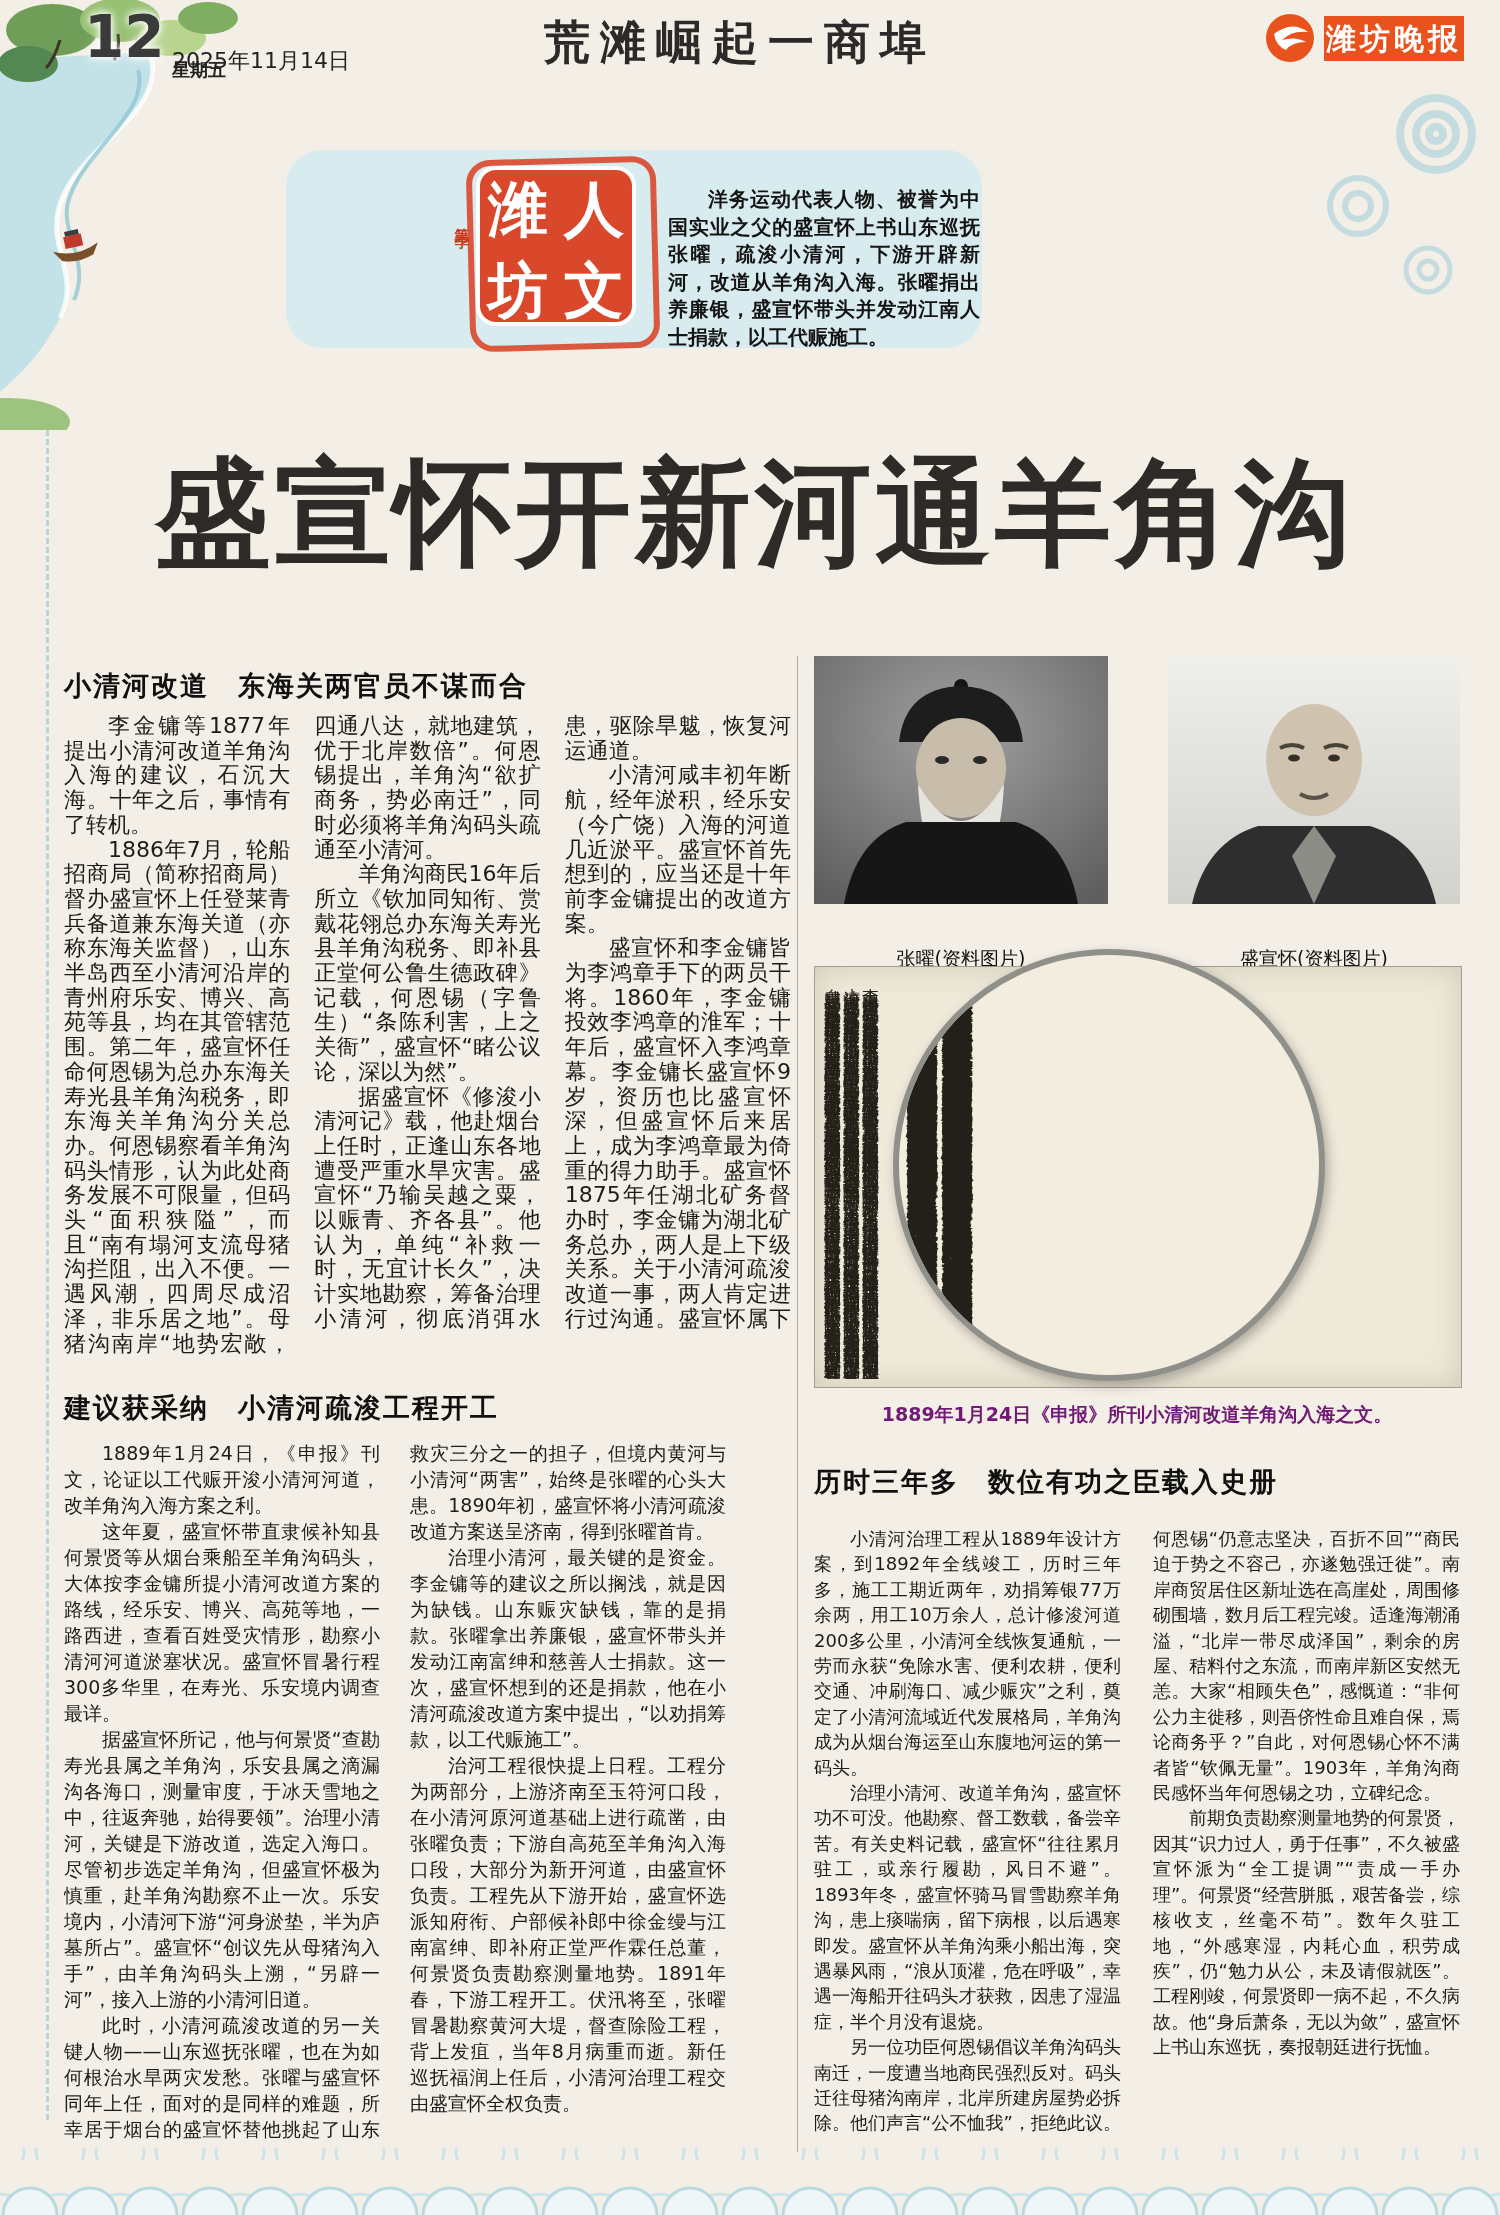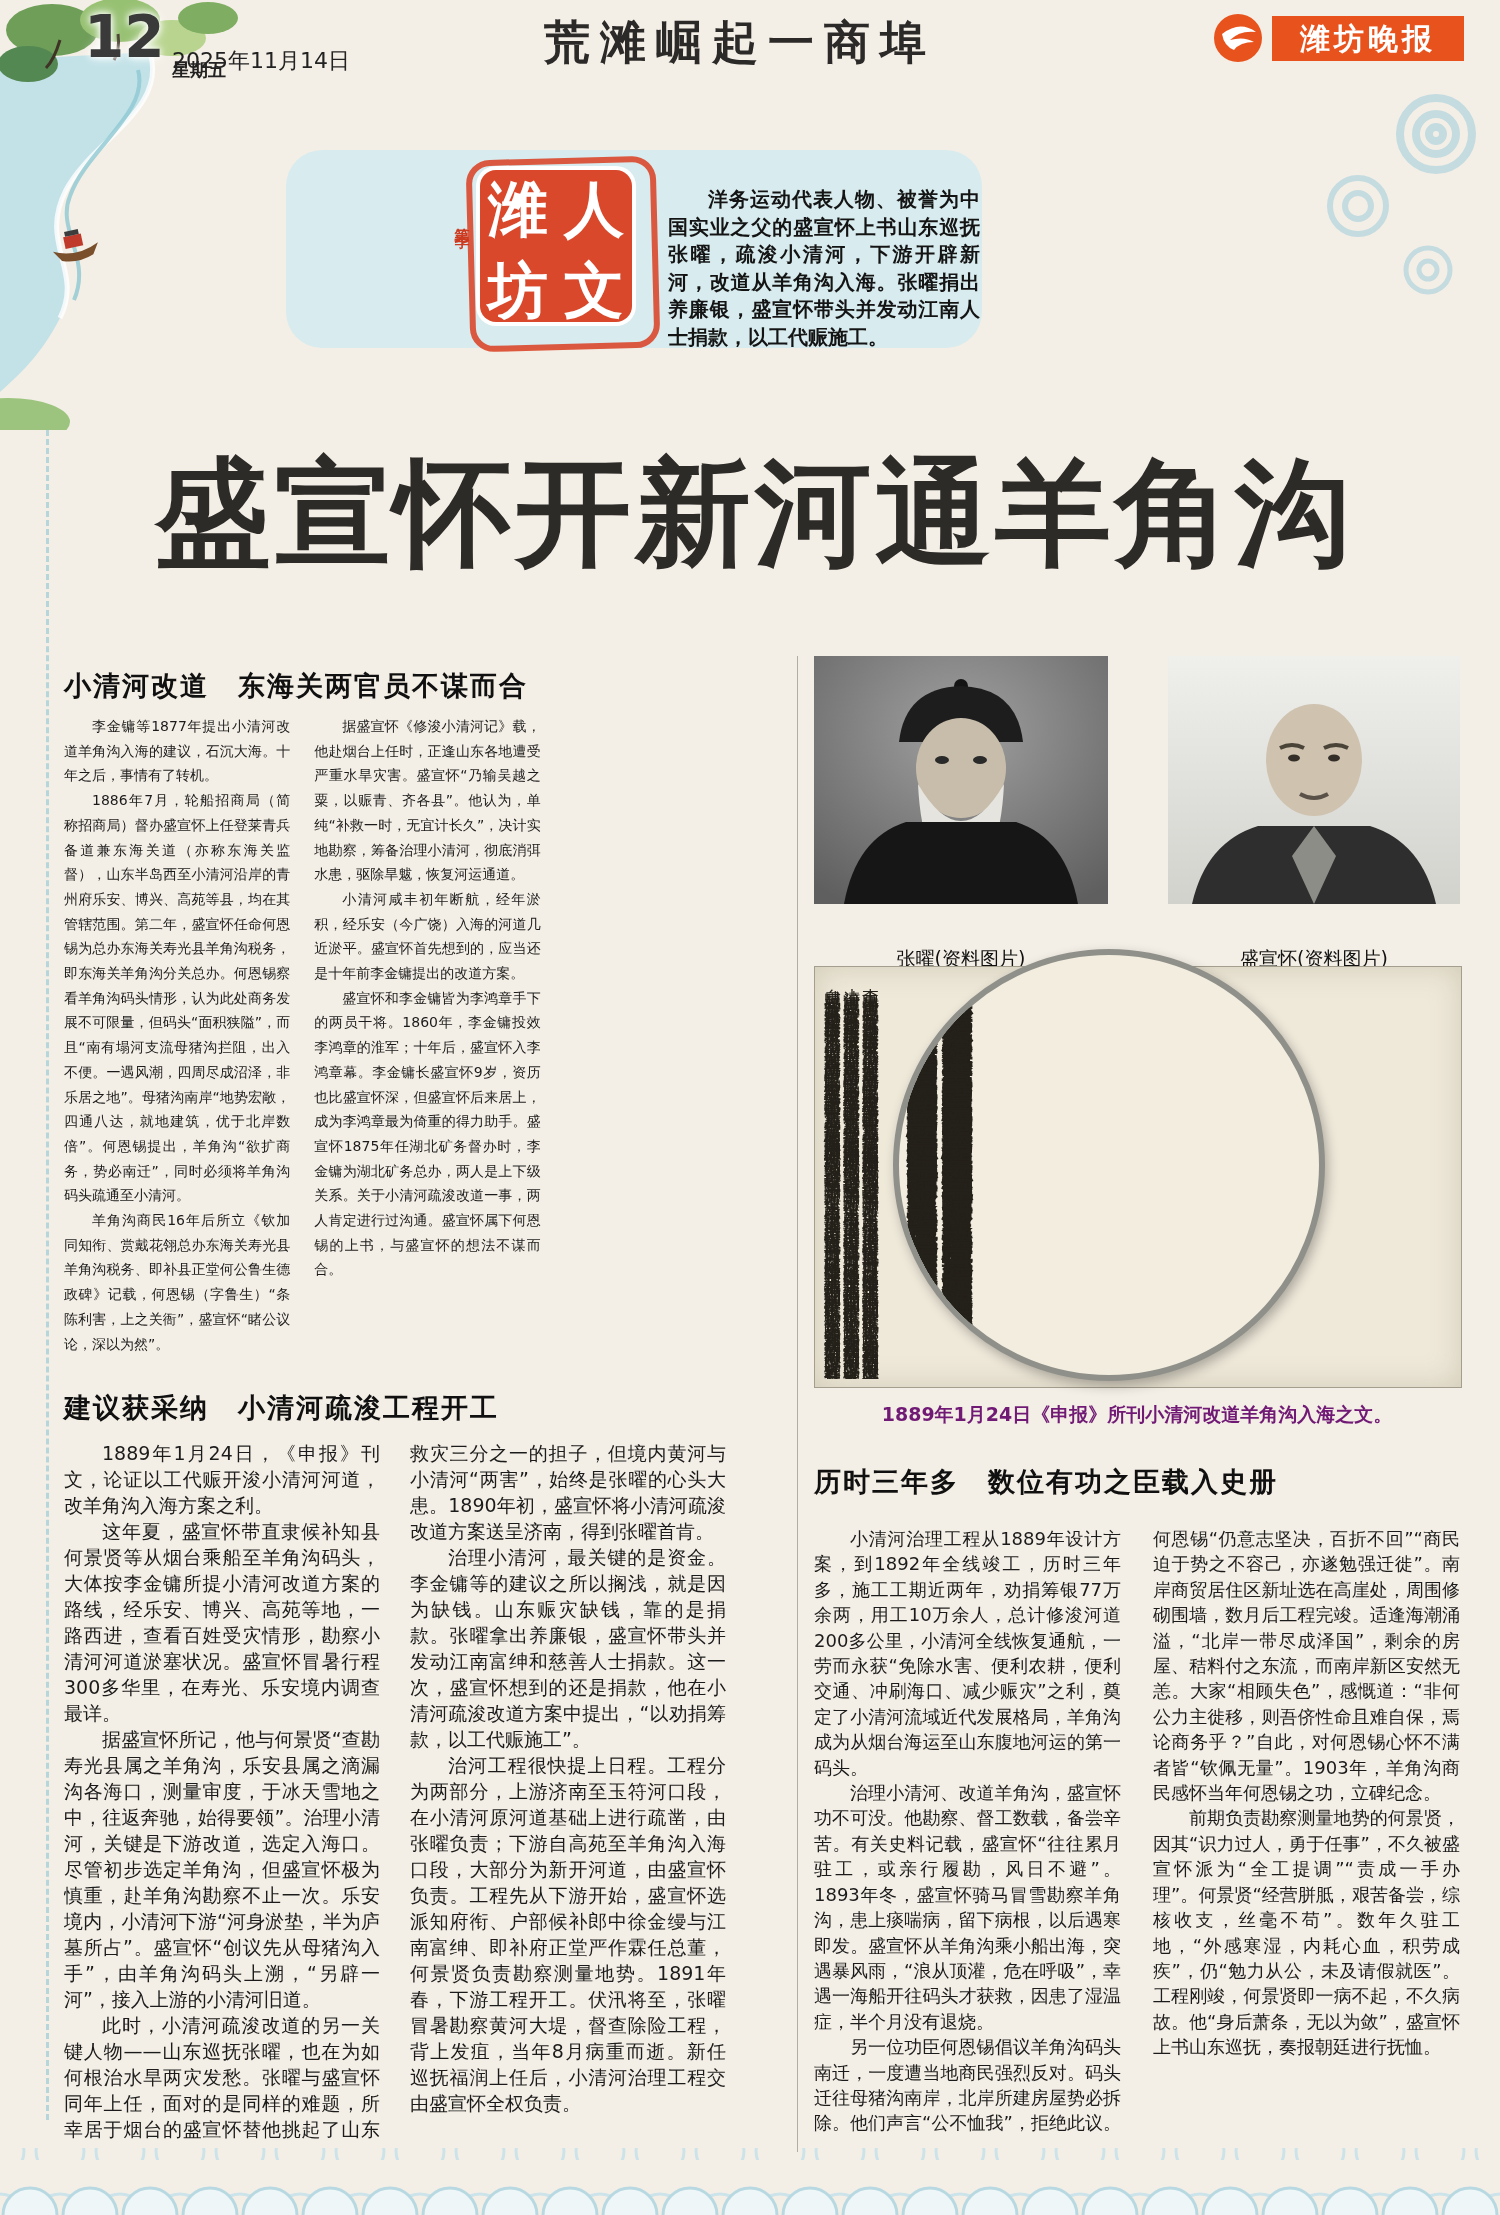--- a/index.html
+++ b/index.html
@@ -13,21 +13,21 @@
 
   
   .page-num{left:84px;top:8px;font-size:58px;font-weight:900;color:#3a3a3a;
     text-shadow:0 0 6px #fff,0 0 12px #fff;line-height:1;}
   .weekday{left:172px;top:22px;font-size:18px;font-weight:700;color:#222;margin-top:36px;}
   .date{left:172px;top:46px;font-size:22px;color:#222;}
   .edition-title{left:0;top:12px;width:1480px;text-align:center;font-size:46px;
     font-weight:900;letter-spacing:10px;color:#2b2a28;}
   .masthead{right:36px;top:12px;display:flex;align-items:center;gap:8px;}
   .masthead-box{background:#e8531d;color:#fff;font-size:30px;font-weight:900;
-    padding:6px 28px;letter-spacing:4px;line-height:1.1;}
+    padding:6px 2px;letter-spacing:4px;line-height:1.1;}
 
   
   .intro-panel{left:286px;top:150px;width:696px;height:198px;background:#d8ebee;
     border-radius:36px;}
   .seal-outer{left:468px;top:158px;width:178px;height:180px;border:6px solid #d9482b;
     border-radius:24px;transform:rotate(-1.5deg);opacity:.9;}
   .seal{left:480px;top:170px;width:152px;height:152px;background:#d9482b;
     border-radius:16px;box-shadow:0 0 0 4px #ffffff;display:grid;
     grid-template-columns:1fr 1fr;grid-template-rows:1fr 1fr;}
   .seal span{display:flex;align-items:center;justify-content:center;
@@ -39,21 +39,21 @@
 
   
   .headline{left:55px;top:446px;width:1400px;text-align:center;font-size:116px;
     font-weight:900;letter-spacing:4px;line-height:1.15;color:#2d2b28;white-space:nowrap;}
 
   
   .sec-title{font-size:27px;font-weight:800;letter-spacing:2px;color:#101010;white-space:nowrap;}
   .body-cols p{margin:0;text-indent:2em;text-align:justify;}
   .s1-title{left:64px;top:668px;}
   .s1-body{left:64px;top:714px;width:727px;height:654px;column-count:3;column-gap:24px;
-    column-fill:auto;font-size:14px;line-height:24.7px;overflow:hidden;}
+    column-fill:auto;font-size:22px;line-height:24.7px;overflow:hidden;}
   .s2-title{left:64px;top:1390px;}
   .s2-body{left:64px;top:1440px;width:662px;height:712px;column-count:2;column-gap:30px;
     column-fill:auto;font-size:19px;line-height:26px;overflow:hidden;}
   .s3-title{left:814px;top:1464px;}
   .s3-body{left:814px;top:1526px;width:646px;height:626px;column-count:2;column-gap:32px;
     column-fill:auto;font-size:18px;line-height:25.4px;overflow:hidden;}
   .v-divider{left:797px;top:656px;height:1496px;width:0;border-left:1px solid #b2ada1;}
 
   
   .photo{overflow:hidden;background:#888;}

